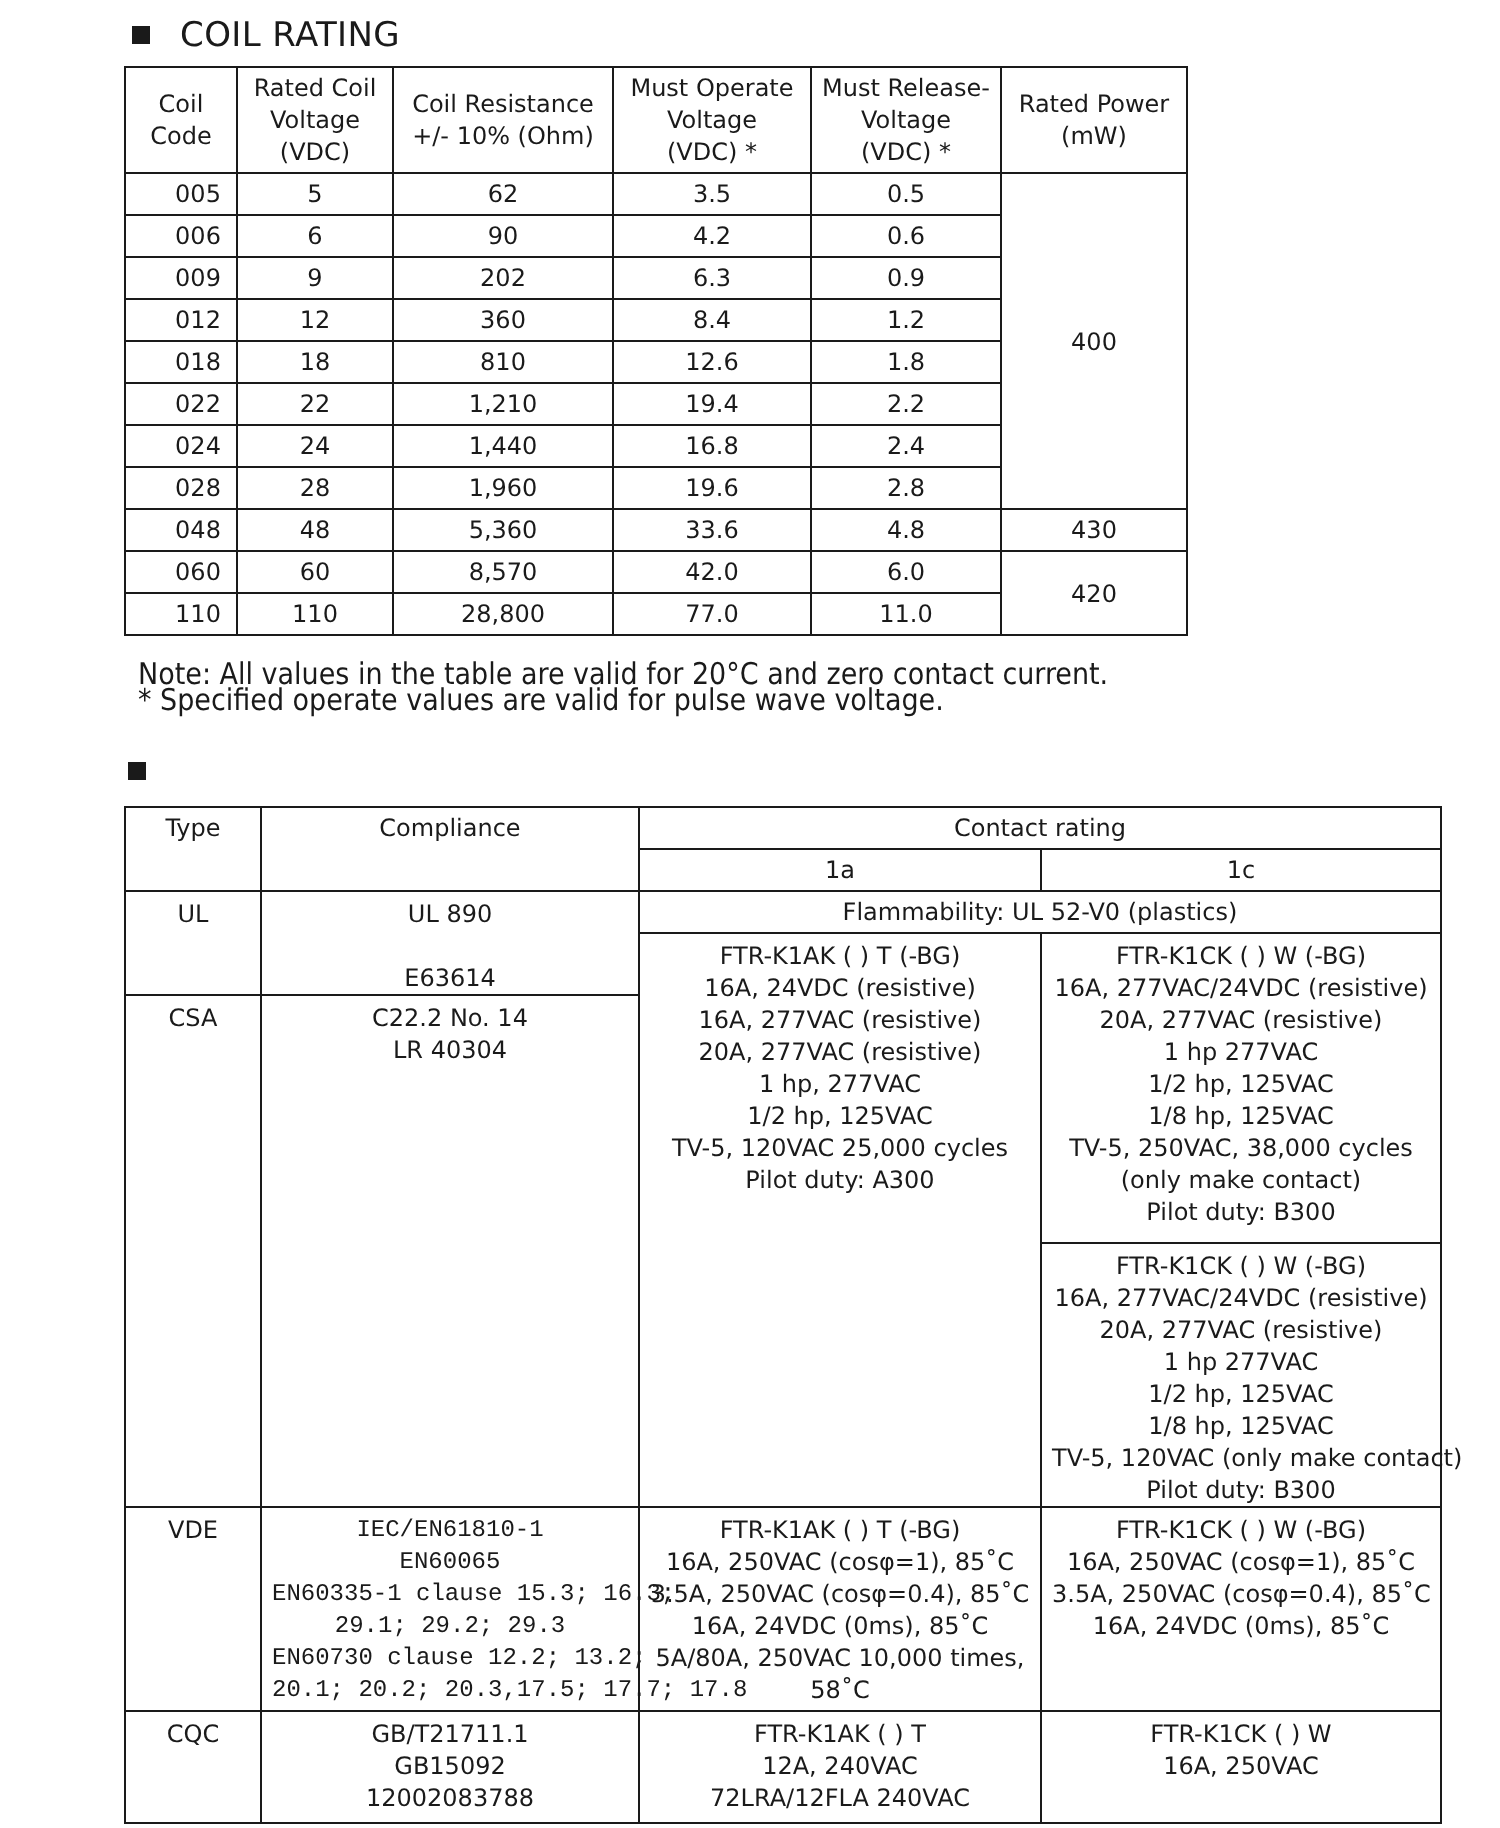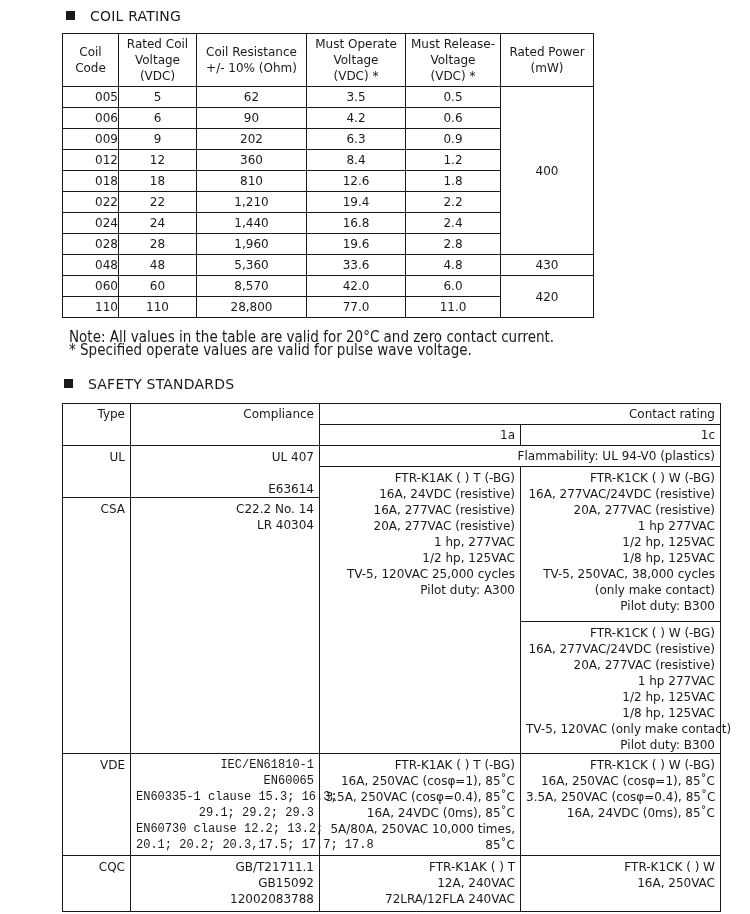--- a/index.html
+++ b/index.html
@@ -1,33 +1,33 @@
 <!DOCTYPE html>
 <html><head>
 <meta charset="utf-8">
 <style>
   html, body { margin:0; padding:0; background:#ffffff; }
   body { width:750px; height:914px; position:relative; overflow:hidden;
          font-family:"DejaVu Sans", sans-serif; color:#1a1a1a; }
-  .section-title { position:absolute; font-family:"DejaVu Sans", sans-serif; font-size:14px;
+  .section-title { position:absolute; font-family:"DejaVu Sans", sans-serif; font-size:17px;
                    letter-spacing:0.2px; color:#1a1a1a; white-space:nowrap; }
   .section-title .sq { display:inline-block; width:9px; height:9px; background:#1a1a1a;
                        margin-right:15px; vertical-align:1px; }
   table { border-collapse:collapse; position:absolute; table-layout:fixed; }
   td, th { border:1.5px solid #1a1a1a; padding:0; font-weight:normal; }
   
   #coil { left:62px; top:33px; width:531px; font-size:12px; }
   #coil th { text-align:center; vertical-align:middle; line-height:16px; height:52px; }
   #coil td { text-align:center; height:20px; line-height:20px; }
-  #coil td.code { text-align:right; padding-left:17px; }
+  #coil td.code { text-align:center; padding-left:17px; }
   .note { position:absolute; left:69px; font-size:15px; line-height:13px; white-space:nowrap;
           font-family:"DejaVu Sans Condensed","DejaVu Sans", sans-serif; }
   
   #safety { left:62px; top:403px; width:658px; font-size:12px; }
-  #safety td { vertical-align:top; text-align:right; padding:3px 5px 0 5px; line-height:16px; }
+  #safety td { vertical-align:top; text-align:center; padding:3px 5px 0 5px; line-height:16px; }
   #safety td.hdr { height:18px; padding-top:2px; }
   .ln { display:block; white-space:nowrap; }
 </style>
 </head>
 <body>
 
 <div class="section-title" style="left:66px; top:8px;">
   <span class="sq"></span><span>COIL RATING</span>
 </div>
 
@@ -152,21 +152,21 @@
       <td>77.0</td>
       <td>11.0</td>
     </tr>
   </tbody>
 </table>
 
 <div class="note" style="top:331px;">Note: All values in the table are valid for 20°C and zero contact current.</div>
 <div class="note" style="top:344px;">* Specified operate values are valid for pulse wave voltage.</div>
 
 <div class="section-title" style="left:64px; top:376px;">
-  <span class="sq"></span><span>SAFETY STANDARDS</span>
+  <span class="sq"></span>
 </div>
 
 <table id="safety">
   <colgroup>
     <col style="width:68px">
       <col style="width:189px">
       <col style="width:201px">
       <col style="width:200px">
   </colgroup>
   <tbody>
@@ -176,25 +176,25 @@
     <td class="hdr" colspan="2">Contact rating</td>
   </tr>
   <tr>
     <td class="hdr">1a</td>
     <td class="hdr">1c</td>
   </tr>
 
   <tr>
     <td rowspan="2">UL</td>
     <td rowspan="2">
-      <span class="ln">UL 407</span>
+      <span class="ln">UL 890</span>
       <span class="ln" style="height:16px;"></span>
       <span class="ln">E63614</span>
     </td>
-    <td colspan="2" class="hdr">Flammability: UL 94-V0 (plastics)</td>
+    <td colspan="2" class="hdr">Flammability: UL 52-V0 (plastics)</td>
   </tr>
   <tr>
     <td rowspan="3" style="height:283px;">
       <span class="ln">FTR-K1AK ( ) T (-BG)</span>
       <span class="ln">16A, 24VDC (resistive)</span>
       <span class="ln">16A, 277VAC (resistive)</span>
       <span class="ln">20A, 277VAC (resistive)</span>
       <span class="ln">1 hp, 277VAC</span>
       <span class="ln">1/2 hp, 125VAC</span>
       <span class="ln">TV-5, 120VAC 25,000 cycles</span>
@@ -242,21 +242,21 @@
       <span class="ln">29.1; 29.2; 29.3</span>
       <span class="ln">EN60730 clause 12.2; 13.2;</span>
       <span class="ln">20.1; 20.2; 20.3,17.5; 17.7; 17.8</span>
     </td>
     <td>
       <span class="ln">FTR-K1AK ( ) T (-BG)</span>
       <span class="ln">16A, 250VAC (cosφ=1), 85˚C</span>
       <span class="ln">3.5A, 250VAC (cosφ=0.4), 85˚C</span>
       <span class="ln">16A, 24VDC (0ms), 85˚C</span>
       <span class="ln">5A/80A, 250VAC 10,000 times,</span>
-      <span class="ln">85˚C</span>
+      <span class="ln">58˚C</span>
     </td>
     <td>
       <span class="ln">FTR-K1CK ( ) W (-BG)</span>
       <span class="ln">16A, 250VAC (cosφ=1), 85˚C</span>
       <span class="ln">3.5A, 250VAC (cosφ=0.4), 85˚C</span>
       <span class="ln">16A, 24VDC (0ms), 85˚C</span>
     </td>
   </tr>
 
   <tr>

